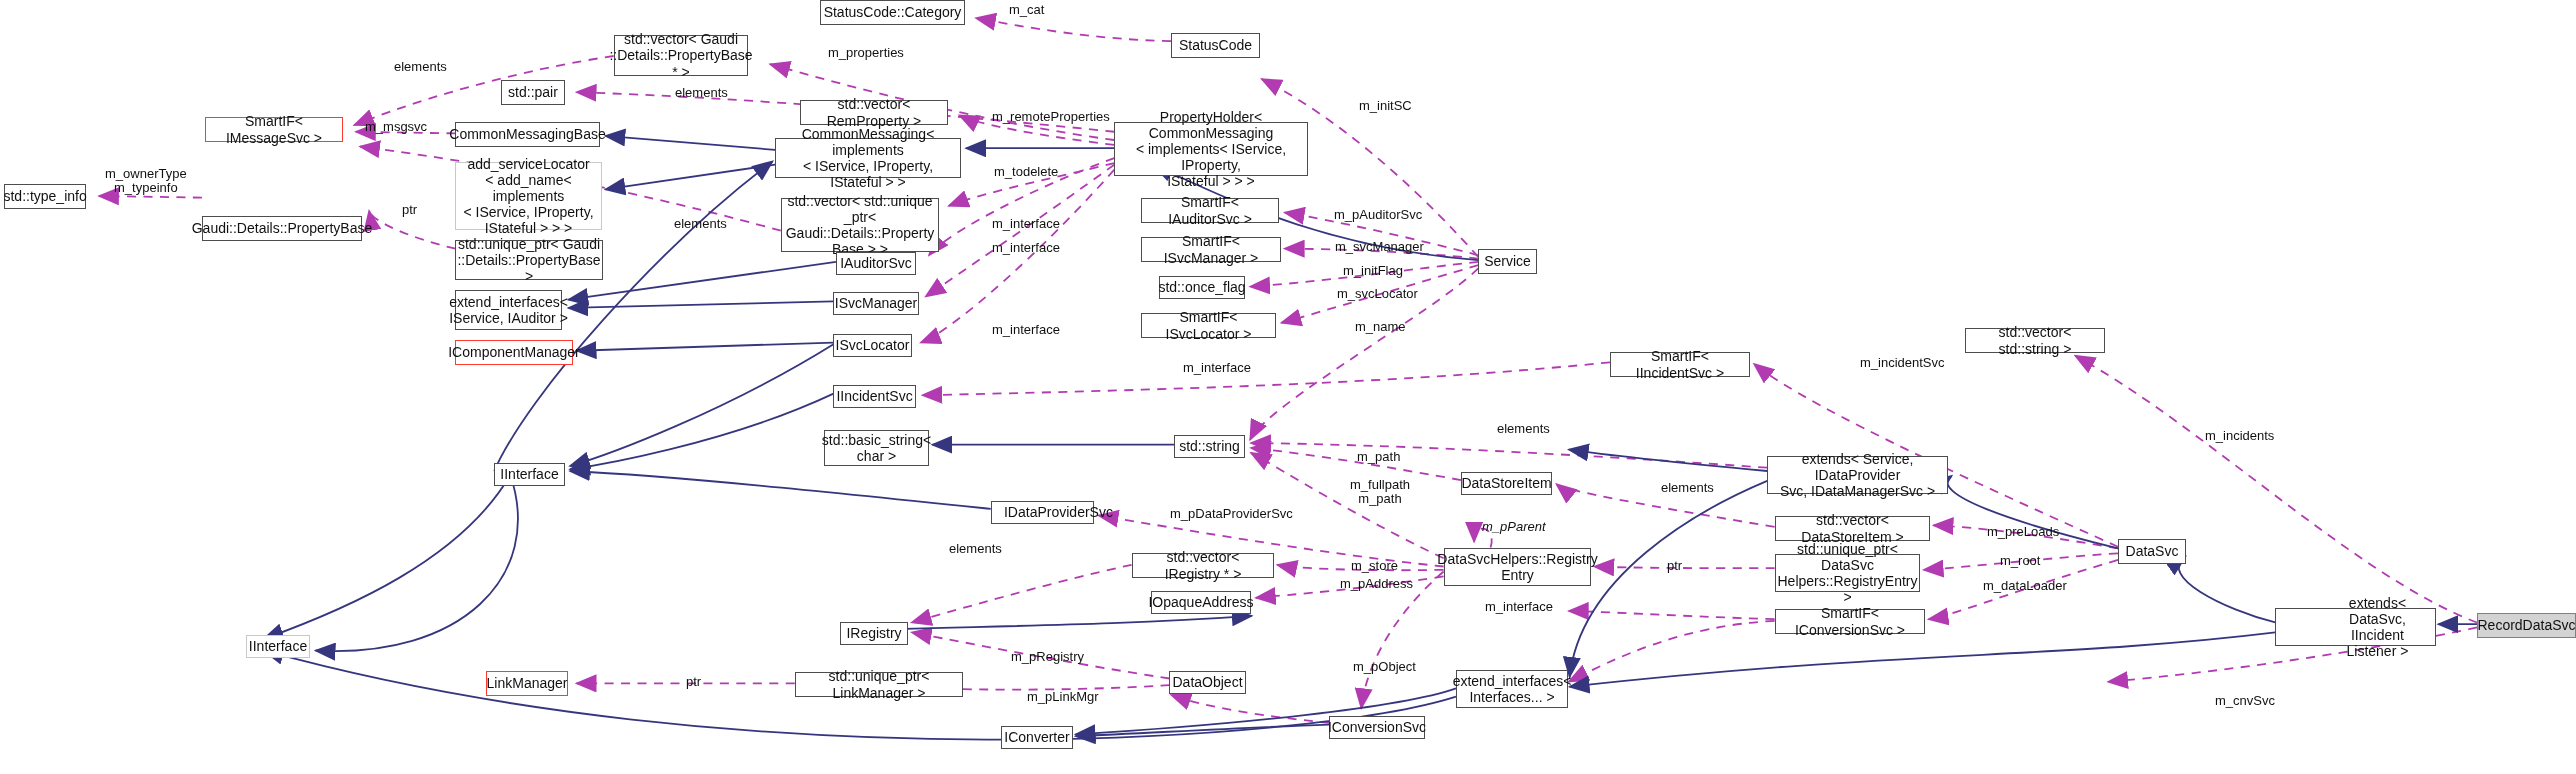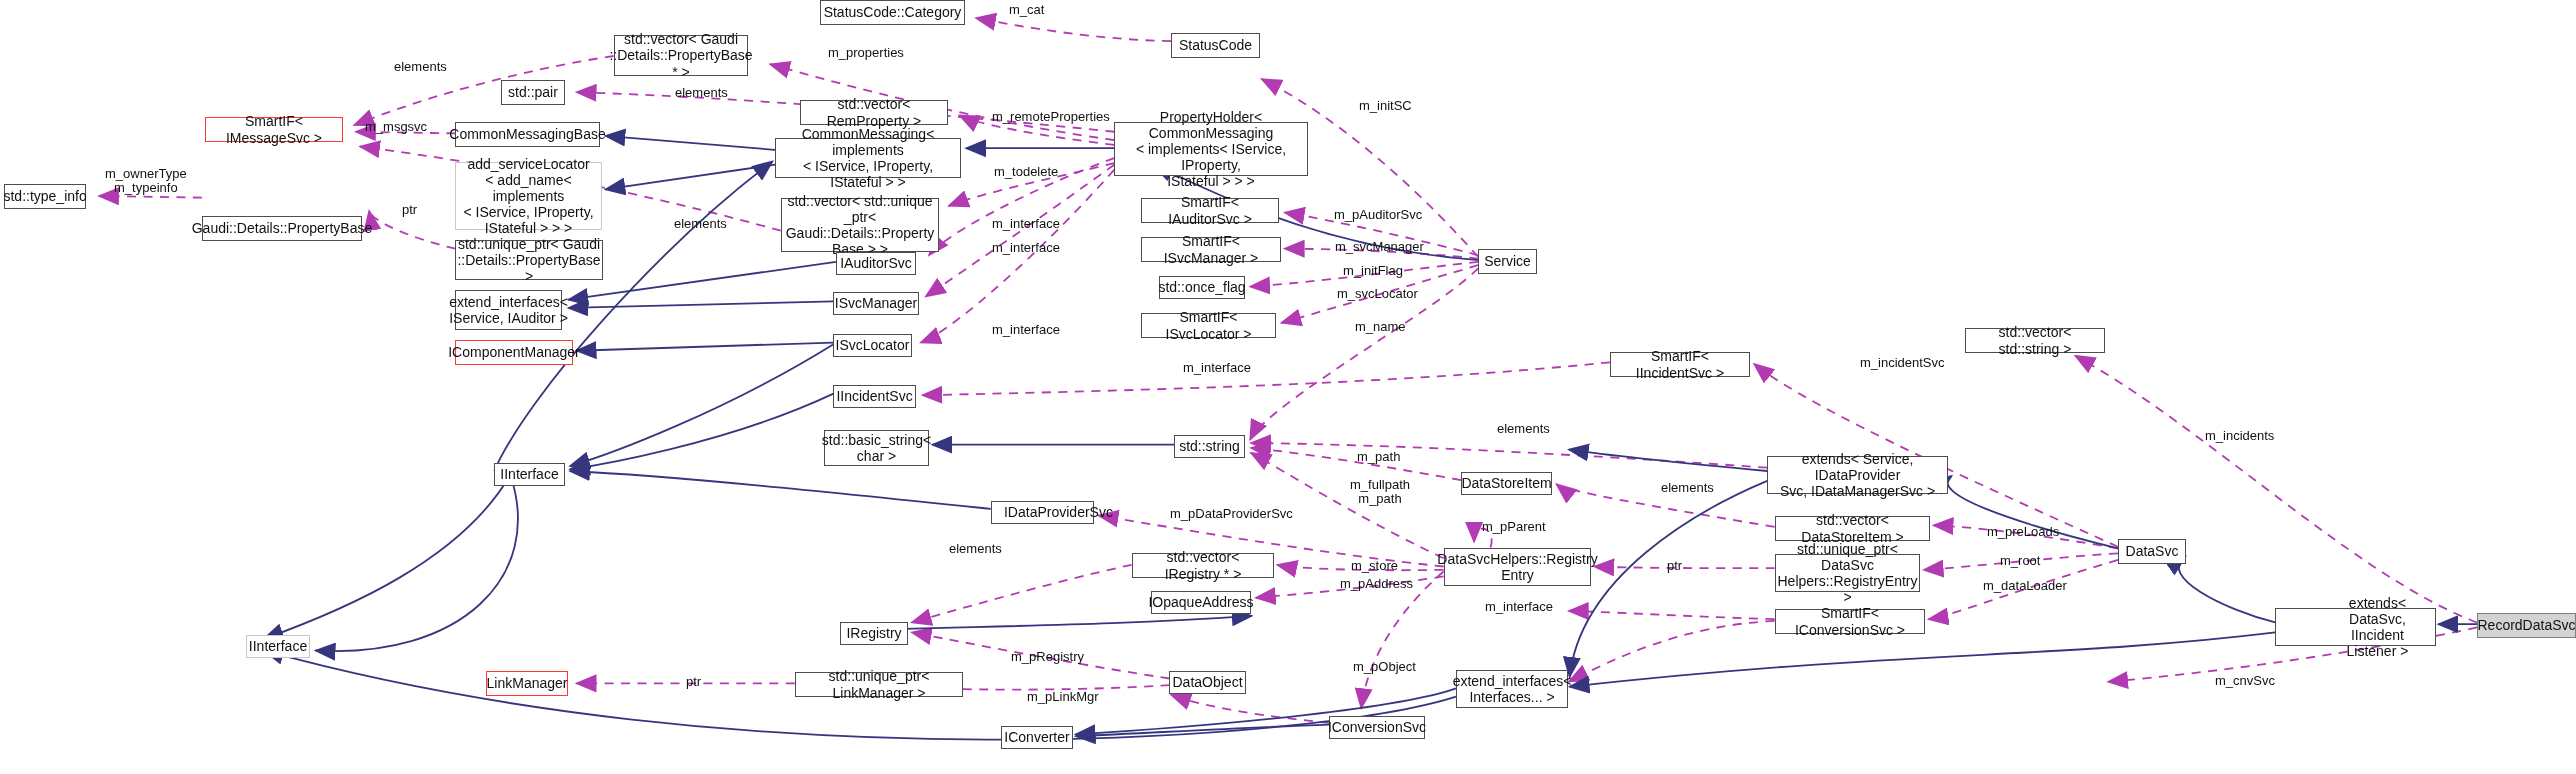--- a/index.html
+++ b/index.html
@@ -195,28 +195,28 @@
     <div class="edge-label" style="left: 1355px; top: 320px;">m_name</div>
     <div class="edge-label" style="left: 1814px; top: 356px; padding-left: 46px;">m_incidentSvc</div>
     <div class="edge-label" style="left: 1183px; top: 361px;">m_interface</div>
     <div class="edge-label" style="left: 1497px; top: 422px;">elements</div>
     <div class="edge-label" style="left: 2205px; top: 429px;">m_incidents</div>
     <div class="edge-label" style="left: 1661px; top: 481px;">elements</div>
     <div class="edge-label" style="left: 1357px; top: 450px;">m_path</div>
     <div class="edge-label" style="left: 1350px; top: 478px;">m_fullpath
 m_path</div>
     <div class="edge-label" style="left: 1170px; top: 507px;">m_pDataProviderSvc</div>
-    <div class="edge-label" style="left: 1482px; top: 520px;">m_pParent</div>
+    <div class="edge-label" style="left: 1482px; top: 520px; font-style: italic;">m_pParent</div>
     <div class="edge-label" style="left: 1987px; top: 525px;">m_preLoads</div>
     <div class="edge-label" style="left: 949px; top: 542px;">elements</div>
     <div class="edge-label" style="left: 1351px; top: 559px;">m_store</div>
     <div class="edge-label" style="left: 1667px; top: 559px;">ptr</div>
     <div class="edge-label" style="left: 2000px; top: 554px;">m_root</div>
     <div class="edge-label" style="left: 1340px; top: 577px;">m_pAddress</div>
     <div class="edge-label" style="left: 1983px; top: 579px;">m_dataLoader</div>
     <div class="edge-label" style="left: 1485px; top: 600px;">m_interface</div>
     <div class="edge-label" style="left: 1011px; top: 650px;">m_pRegistry</div>
     <div class="edge-label" style="left: 1353px; top: 660px;">m_pObject</div>
     <div class="edge-label" style="left: 686px; top: 675px;">ptr</div>
     <div class="edge-label" style="left: 1027px; top: 690px;">m_pLinkMgr</div>
-    <div class="edge-label" style="left: 2215px; top: 674px;">m_cnvSvc</div>
+    <div class="edge-label" style="left: 2215px; top: 694px;">m_cnvSvc</div>
   </div>
 
 
 </body></html>

